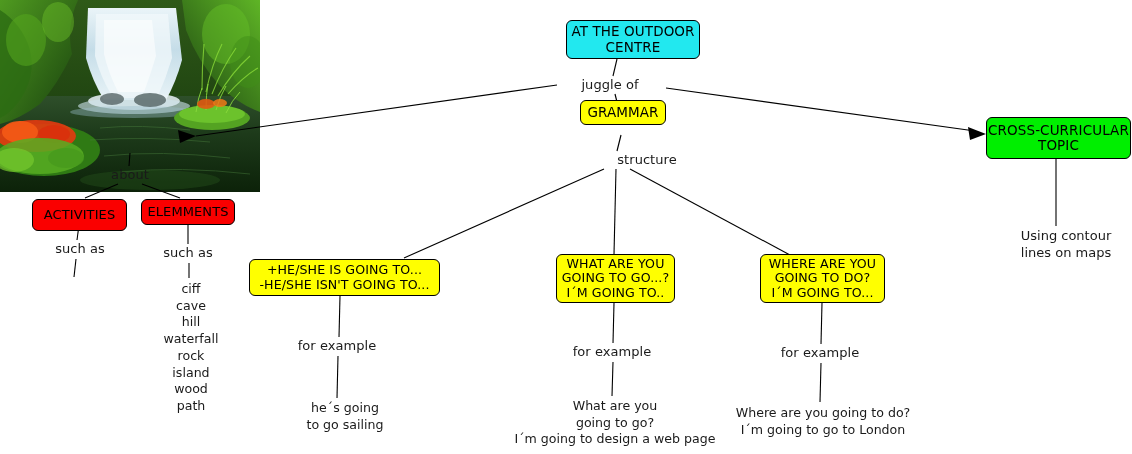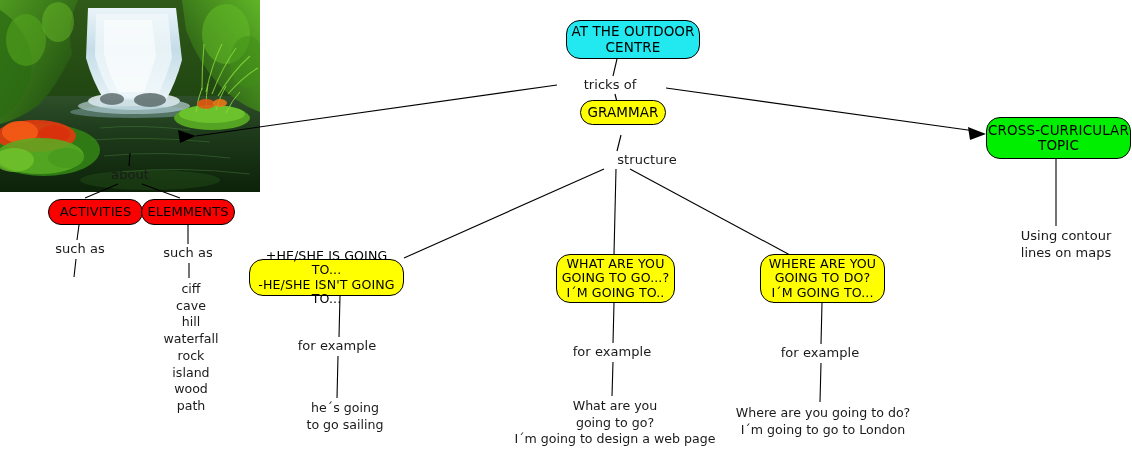--- a/index.html
+++ b/index.html
@@ -32,42 +32,42 @@
     width: 260px;
     height: 192px;
     overflow: hidden;
   }
   .photo svg { display: block; }
 
   .node {
     position: absolute;
     box-sizing: border-box;
     border: 1.6px solid #000000;
-    border-radius: 14px;
+    border-radius: 6px;
     display: flex;
     align-items: center;
     justify-content: center;
     text-align: center;
     color: #000000;
     line-height: 1.12;
     white-space: pre-line;
     letter-spacing: 0.1px;
   }
   .node.cyan   { background: #22e8ef; }
   .node.yellow { background: #ffff00; }
   .node.red    { background: #fa0000; }
   .node.green  { background: #00ef00; }
 
   .node-top      { left: 566px; top: 20px;  width: 134px; height: 39px; font-size: 13.5px; }
   .node-grammar  { left: 580px; top: 100px; width: 86px;  height: 25px; font-size: 13.5px; }
   .node-cross    { left: 986px; top: 117px; width: 145px; height: 42px; font-size: 13.5px; }
   .node-vocab    { left: 78px;  top: 127px; width: 106px; height: 26px; font-size: 13.5px; }
-  .node-activ    { left: 48px;  top: 199px; width: 95px;  height: 26px; font-size: 13px; }
+  .node-activ    { left: 32px;  top: 199px; width: 95px;  height: 32px; font-size: 13px; }
   .node-elem     { left: 141px; top: 199px; width: 94px;  height: 26px; font-size: 13px; }
-  .node-g1       { left: 249px; top: 259px; width: 155px; height: 37px; font-size: 12.6px; }
+  .node-g1       { left: 249px; top: 259px; width: 191px; height: 37px; font-size: 12.6px; }
   .node-g2       { left: 556px; top: 254px; width: 119px; height: 49px; font-size: 12.6px; }
   .node-g3       { left: 760px; top: 254px; width: 125px; height: 49px; font-size: 12.6px; }
 
   .lbl {
     position: absolute;
     font-size: 13px;
     color: #1a1a1a;
     text-align: center;
     white-space: pre-line;
     line-height: 1.25;
@@ -240,21 +240,21 @@
   <div class="node red node-elem">ELEMMENTS</div>
   <div class="node yellow node-g1">+HE/SHE IS GOING TO...
 -HE/SHE ISN'T GOING TO...</div>
   <div class="node yellow node-g2">WHAT ARE YOU
 GOING TO GO...?
 I´M GOING TO..</div>
   <div class="node yellow node-g3">WHERE ARE YOU
 GOING TO DO?
 I´M GOING TO...</div>
 
-  <div class="lbl lbl-consist">tricks of</div>
+  <div class="lbl lbl-consist">juggle of</div>
   <div class="lbl lbl-structure">structure</div>
   <div class="lbl lbl-about">about</div>
   <div class="lbl lbl-suchas-a">such as</div>
   <div class="lbl lbl-suchas-e">such as</div>
   <div class="lbl lbl-fe1">for example</div>
   <div class="lbl lbl-fe2">for example</div>
   <div class="lbl lbl-fe3">for example</div>
 
   <div class="leaf leaf-contour">Using contour
 lines on maps</div>

